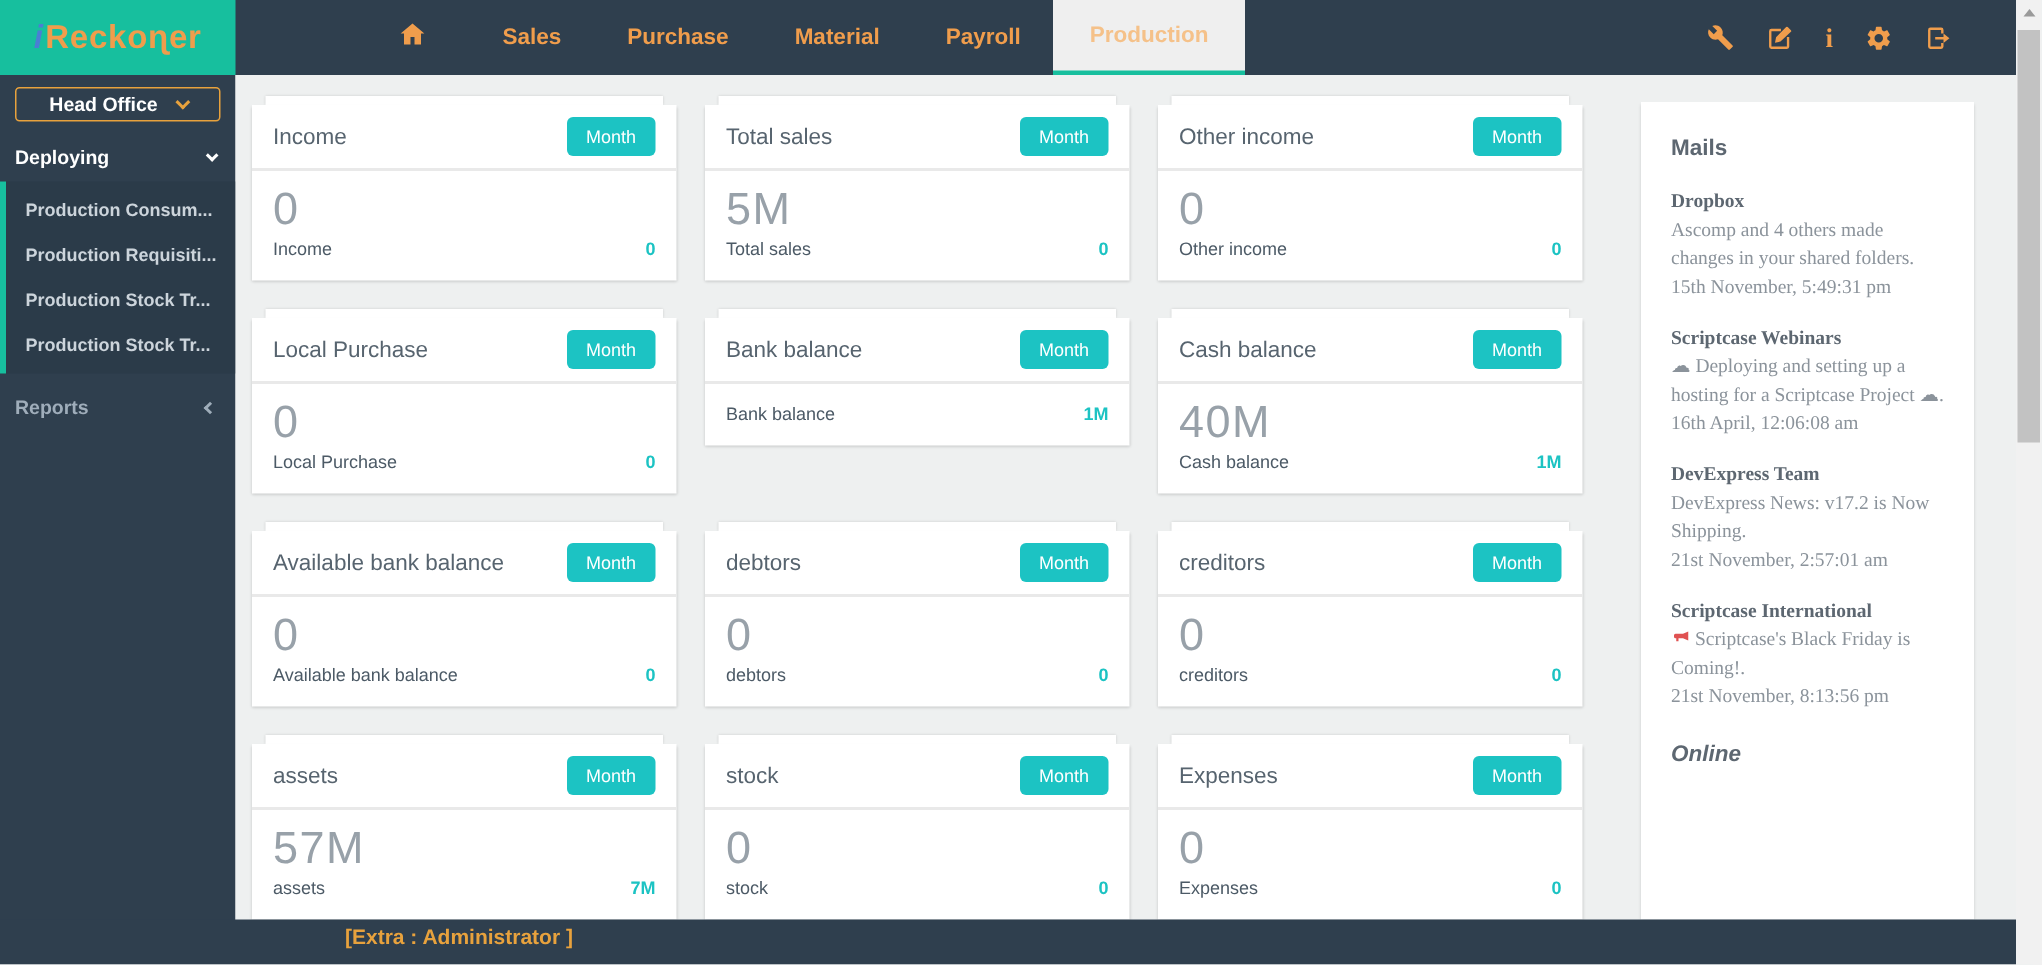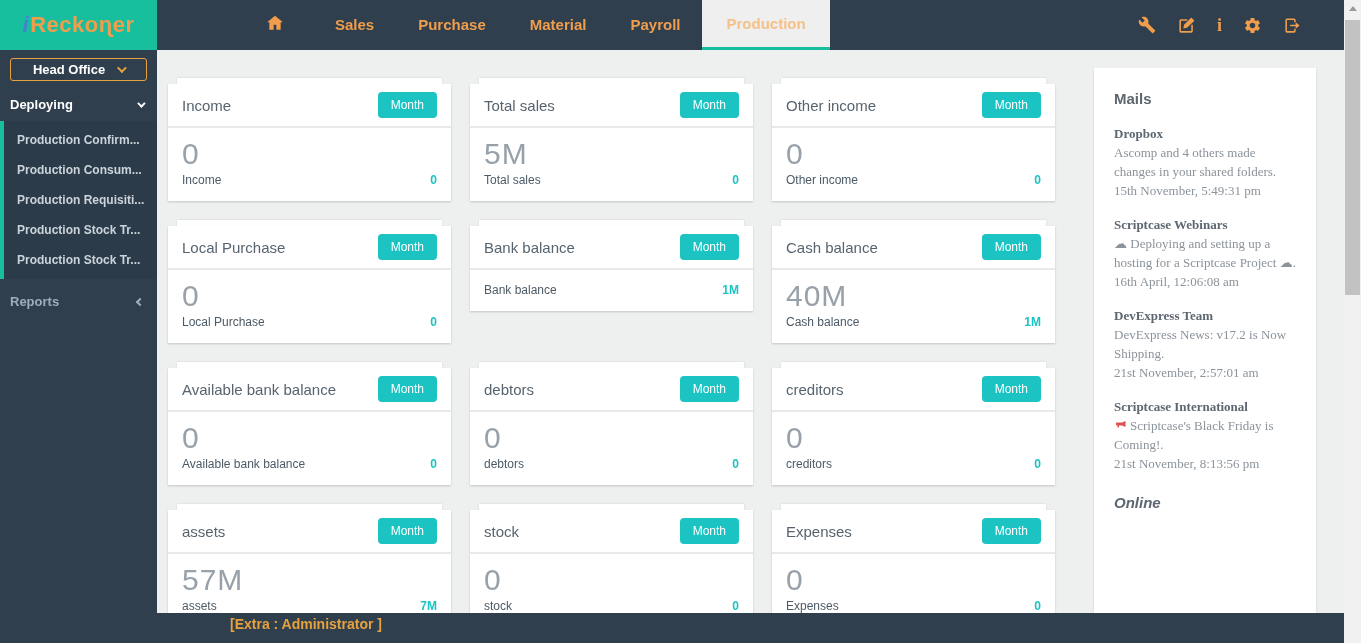--- a/index.html
+++ b/index.html
@@ -26,21 +26,21 @@
   .chev { display:inline-block; width:7px; height:7px; border-right:2px solid #e8a23d; border-bottom:2px solid #e8a23d; transform:rotate(45deg) translateY(-2px); }
   .chev.white { border-color:#fff; width:6px; height:6px; }
   .chev.gray { border-color:#9fadba; width:6px; height:6px; transform:rotate(135deg); }
   .docs-header { display:flex; justify-content:space-between; align-items:center; padding:8px 14px 9px 10px; color:#fff; font-weight:bold; font-size:13px; cursor:pointer; }
   .doc-items { border-left:4px solid #17bf9e; background:#2b3b49; padding:4px 0; }
   .doc-item { padding:8px 6px 8px 13px; color:#ccd4db; font-size:12px; font-weight:bold; cursor:pointer; white-space:nowrap; }
   .reports-row { display:flex; justify-content:space-between; align-items:center; padding:15px 14px 15px 10px; color:#9fadba; font-weight:bold; font-size:13px; cursor:pointer; }
 
   
   .main { position:absolute; left:157px; top:50px; width:1187px; height:580px; background:#eef0f0; overflow:hidden; }
-  .cards { position:absolute; left:11px; top:28px; display:grid; grid-template-columns:repeat(3,283px); column-gap:7px; row-gap:20px;gap:19px; }
+  .cards { position:absolute; left:11px; top:14px; display:grid; grid-template-columns:repeat(3,283px); column-gap:7px; row-gap:20px;gap:19px; }
   .card-tab { height:6px; margin:0 9px; background:#fff; box-shadow:0 0 2px rgba(0,0,0,.15); }
   .card { background:#fff; box-shadow:0 1px 2px rgba(0,0,0,.18); }
   .card-header { height:44px; display:flex; align-items:center; justify-content:space-between; padding:0 14px; border-bottom:2px solid #e9e9e9; }
   .card-title { color:#57646f; font-size:15px; }
   .month-btn { background:#1cc3c3; color:#fff; border:none; border-radius:4px; font-size:12px; padding:6px 13px; font-family:inherit; cursor:pointer; }
   .card-body { padding:10px 14px 14px; }
   .big-value { font-size:30px; font-weight:300; color:#98a1a9; line-height:32px; letter-spacing:1px; }
   .label-row { display:flex; justify-content:space-between; align-items:baseline; margin-top:3px; }
   .card-label { font-size:12px; color:#4c5a66; }
   .card-sub { font-size:12px; color:#1cc3c3; font-weight:bold; }
@@ -118,21 +118,20 @@
 <div class="sidebar">
   <div class="office">
     <span>Head Office</span>
     <span class="chev"></span>
   </div>
   <div class="docs-header">
     <span>Deploying</span>
     <span class="chev white"></span>
   </div>
   <div class="doc-items">
-    <div class="doc-item">Production Confirm...</div>
     <div class="doc-item">Production Consum...</div>
     <div class="doc-item">Production Requisiti...</div>
     <div class="doc-item">Production Stock Tr...</div>
     <div class="doc-item">Production Stock Tr...</div>
   </div>
   <div class="reports-row">
     <span>Reports</span>
     <span class="chev gray"></span>
   </div>
 </div>

